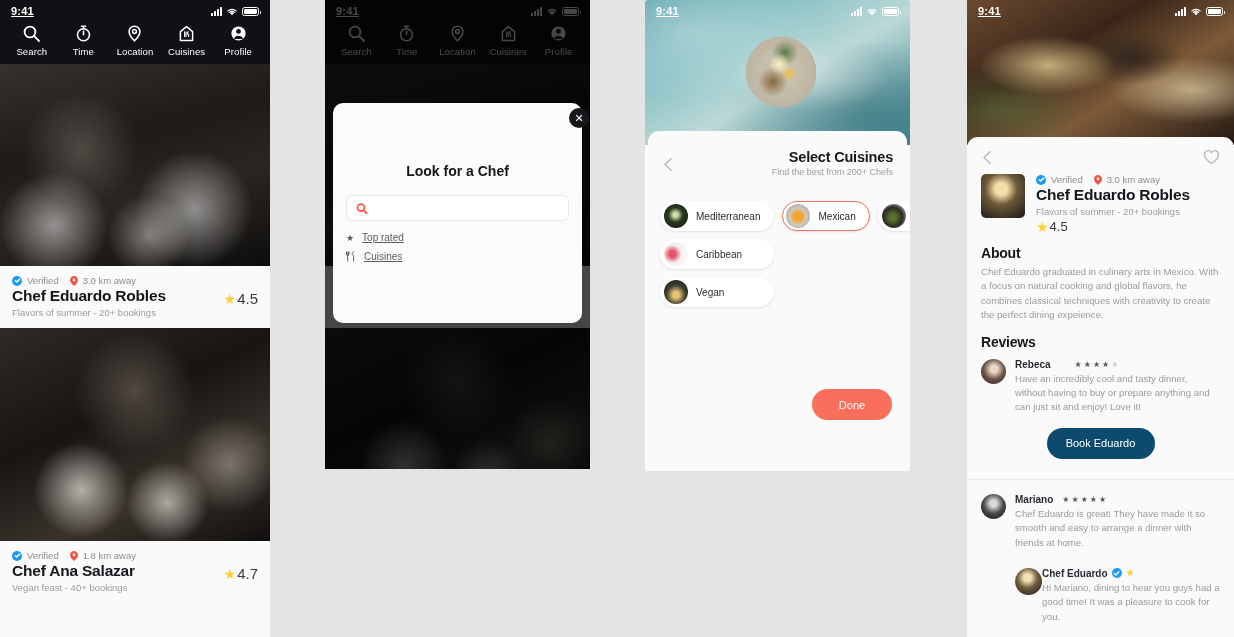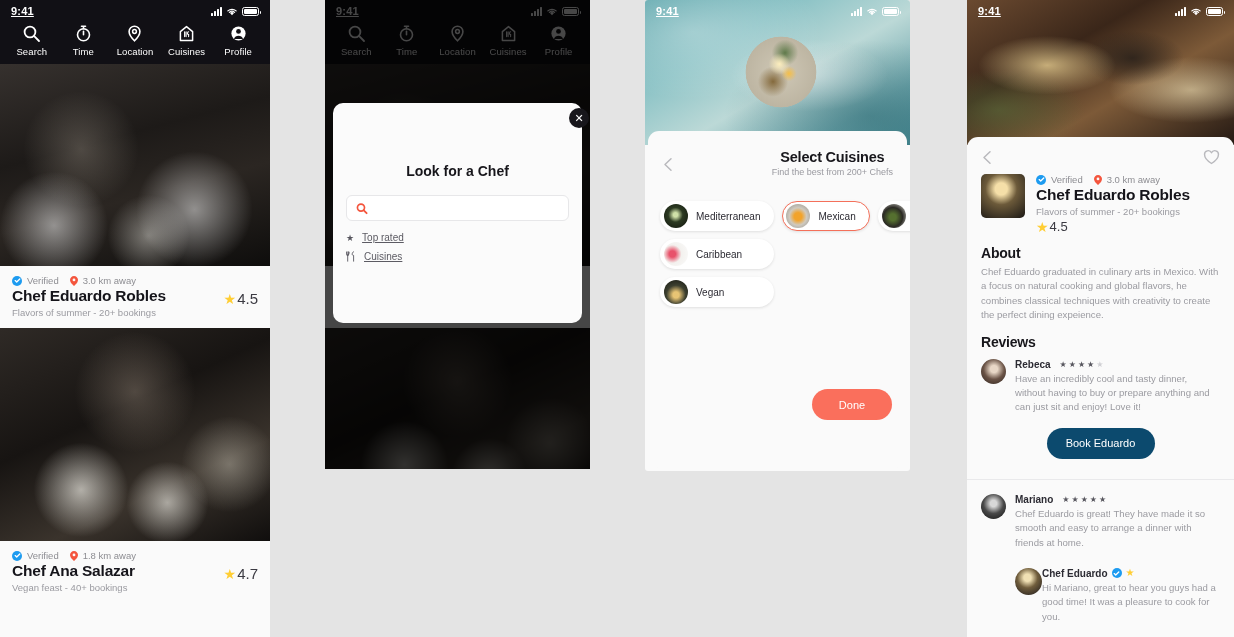--- a/index.html
+++ b/index.html
@@ -99,21 +99,21 @@
   .modal-title { text-align: center; font-size: 14px; font-weight: bold; color: #17161b; }
   .searchbox { display: flex; align-items: center; gap: 7px; background: #fff; border: 1px solid #e7e7e9;
                border-radius: 6px; height: 26px; padding: 0 9px; }
   .searchbox input { border: 0; outline: 0; background: transparent; font-size: 10px;
                      font-family: "Liberation Sans", sans-serif; color: #3b3a42; width: 100%; }
   .quicklink { display: flex; align-items: center; gap: 8px; font-size: 10px; color: #5c5b63; }
   .quicklink .ql-text { text-decoration: underline; }
 
   
   .sheet { background: #fafafa; border-radius: 11px; }
-  .sheet-title { text-align: center; font-size: 14.5px; font-weight: bold; color: #17161b; letter-spacing: -.2px; }
+  .sheet-title { text-align: right; font-size: 14.5px; font-weight: bold; color: #17161b; letter-spacing: -.2px; }
   .sheet-sub { text-align: right; font-size: 9px; color: #9a9aa0; margin-top: 2px; }
   .chip { display: flex; align-items: center; gap: 8px; background: #fff; border-radius: 17px;
           height: 30px; padding: 0 13px 0 3px; box-shadow: 0 1px 3px rgba(0,0,0,.11);
           border: 1px solid transparent; }
   .chip.sel { border-color: #f4705a; }
   .chip-img { width: 24px; height: 24px; border-radius: 50%; flex: none; }
   .chip-label { font-size: 10px; color: #2c2b33; }
   .cz-med { background: radial-gradient(circle at 48% 45%, #cfe0a8 12%, #2c3a22 40%, #0e110c 100%); }
   .cz-fr  { background: radial-gradient(circle at 40% 35%, #efe6d6 20%, #8c7558 55%, #3a2f22 100%); }
   .cz-car { background: radial-gradient(circle at 35% 50%, #e8526a 16%, #f3f1ee 46%, #fbfbfb 100%); }
@@ -489,21 +489,21 @@
         <div class="body-txt" style="margin-top:4px;">Chef Eduardo graduated in culinary arts in Mexico. With a focus on natural cooking and global flavors, he combines classical techniques with creativity to create the perfect dining expeience.</div>
       </div>
 
       <div style="padding:11px 14px 0;">
         <div class="sect-h">Reviews</div>
       </div>
 
       <div style="display:flex;gap:9px;padding:9px 14px 0;">
         <div class="avatar-rd av-rebeca" style="width:25px;height:25px;"></div>
         <div style="flex:1;">
-          <div style="display:flex;align-items:center;gap:9px;">
+          <div style="display:flex;align-items:center;gap:24px;">
             <span class="rv-name">Rebeca</span>
             <span class="stars">
               <span class="st-on">★</span>
                 <span class="st-on">★</span>
                 <span class="st-on">★</span>
                 <span class="st-on">★</span>
                 <span class="st-off">★</span>
             </span>
           </div>
           <div class="body-txt" style="margin-top:2px;">Have an incredibly cool and tasty dinner, without having to buy or prepare anything and can just sit and enjoy! Love it!</div>
@@ -536,21 +536,21 @@
             <div style="flex:1;">
               <div style="display:flex;align-items:center;gap:4px;">
                 <span class="rv-name">Chef Eduardo</span>
                 <span class="vbadge">
                   <svg width="7" height="7" viewBox="0 0 8 8">
                       <path d="M1.4 4.1 3.1 5.8 6.6 2.3" stroke="#fff" stroke-width="1.5" fill="none" stroke-linecap="round" stroke-linejoin="round"></path>
                     </svg>
                 </span>
                 <span class="star-y" style="font-size:10px;">★</span>
               </div>
-              <div class="body-txt" style="margin-top:2px;">Hi Mariano, great to hear you guys had a good time! It was a pleasure to cook for you.</div>
+              <div class="body-txt" style="margin-top:2px;">Hi Mariano, dining to hear you guys had a good time! It was a pleasure to cook for you.</div>
             </div>
           </div>
         </div>
       </div>
     </div>
   </div>
 
 </div>
 
 </body></html>

